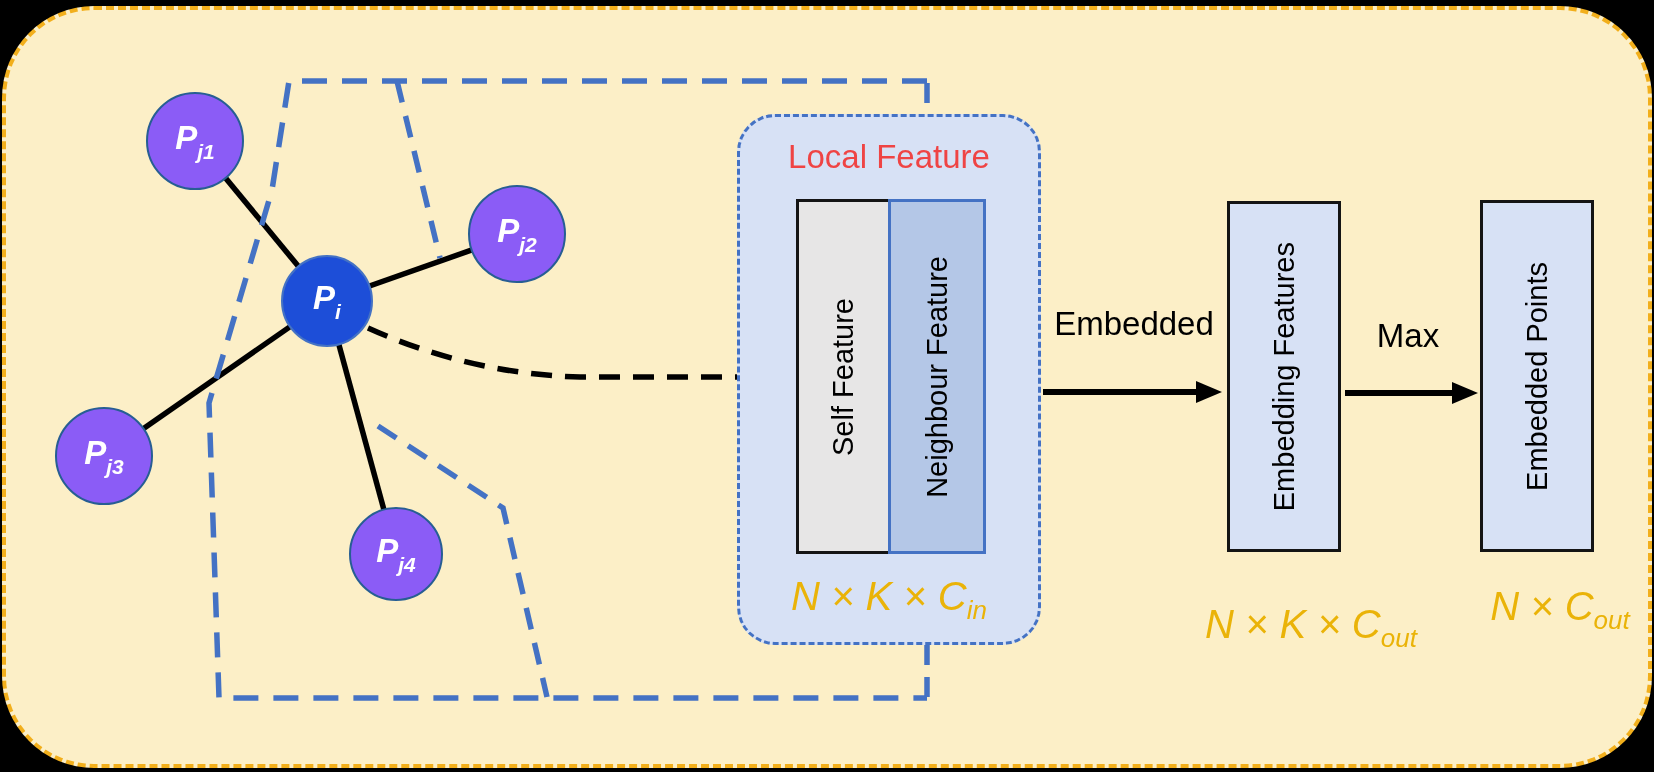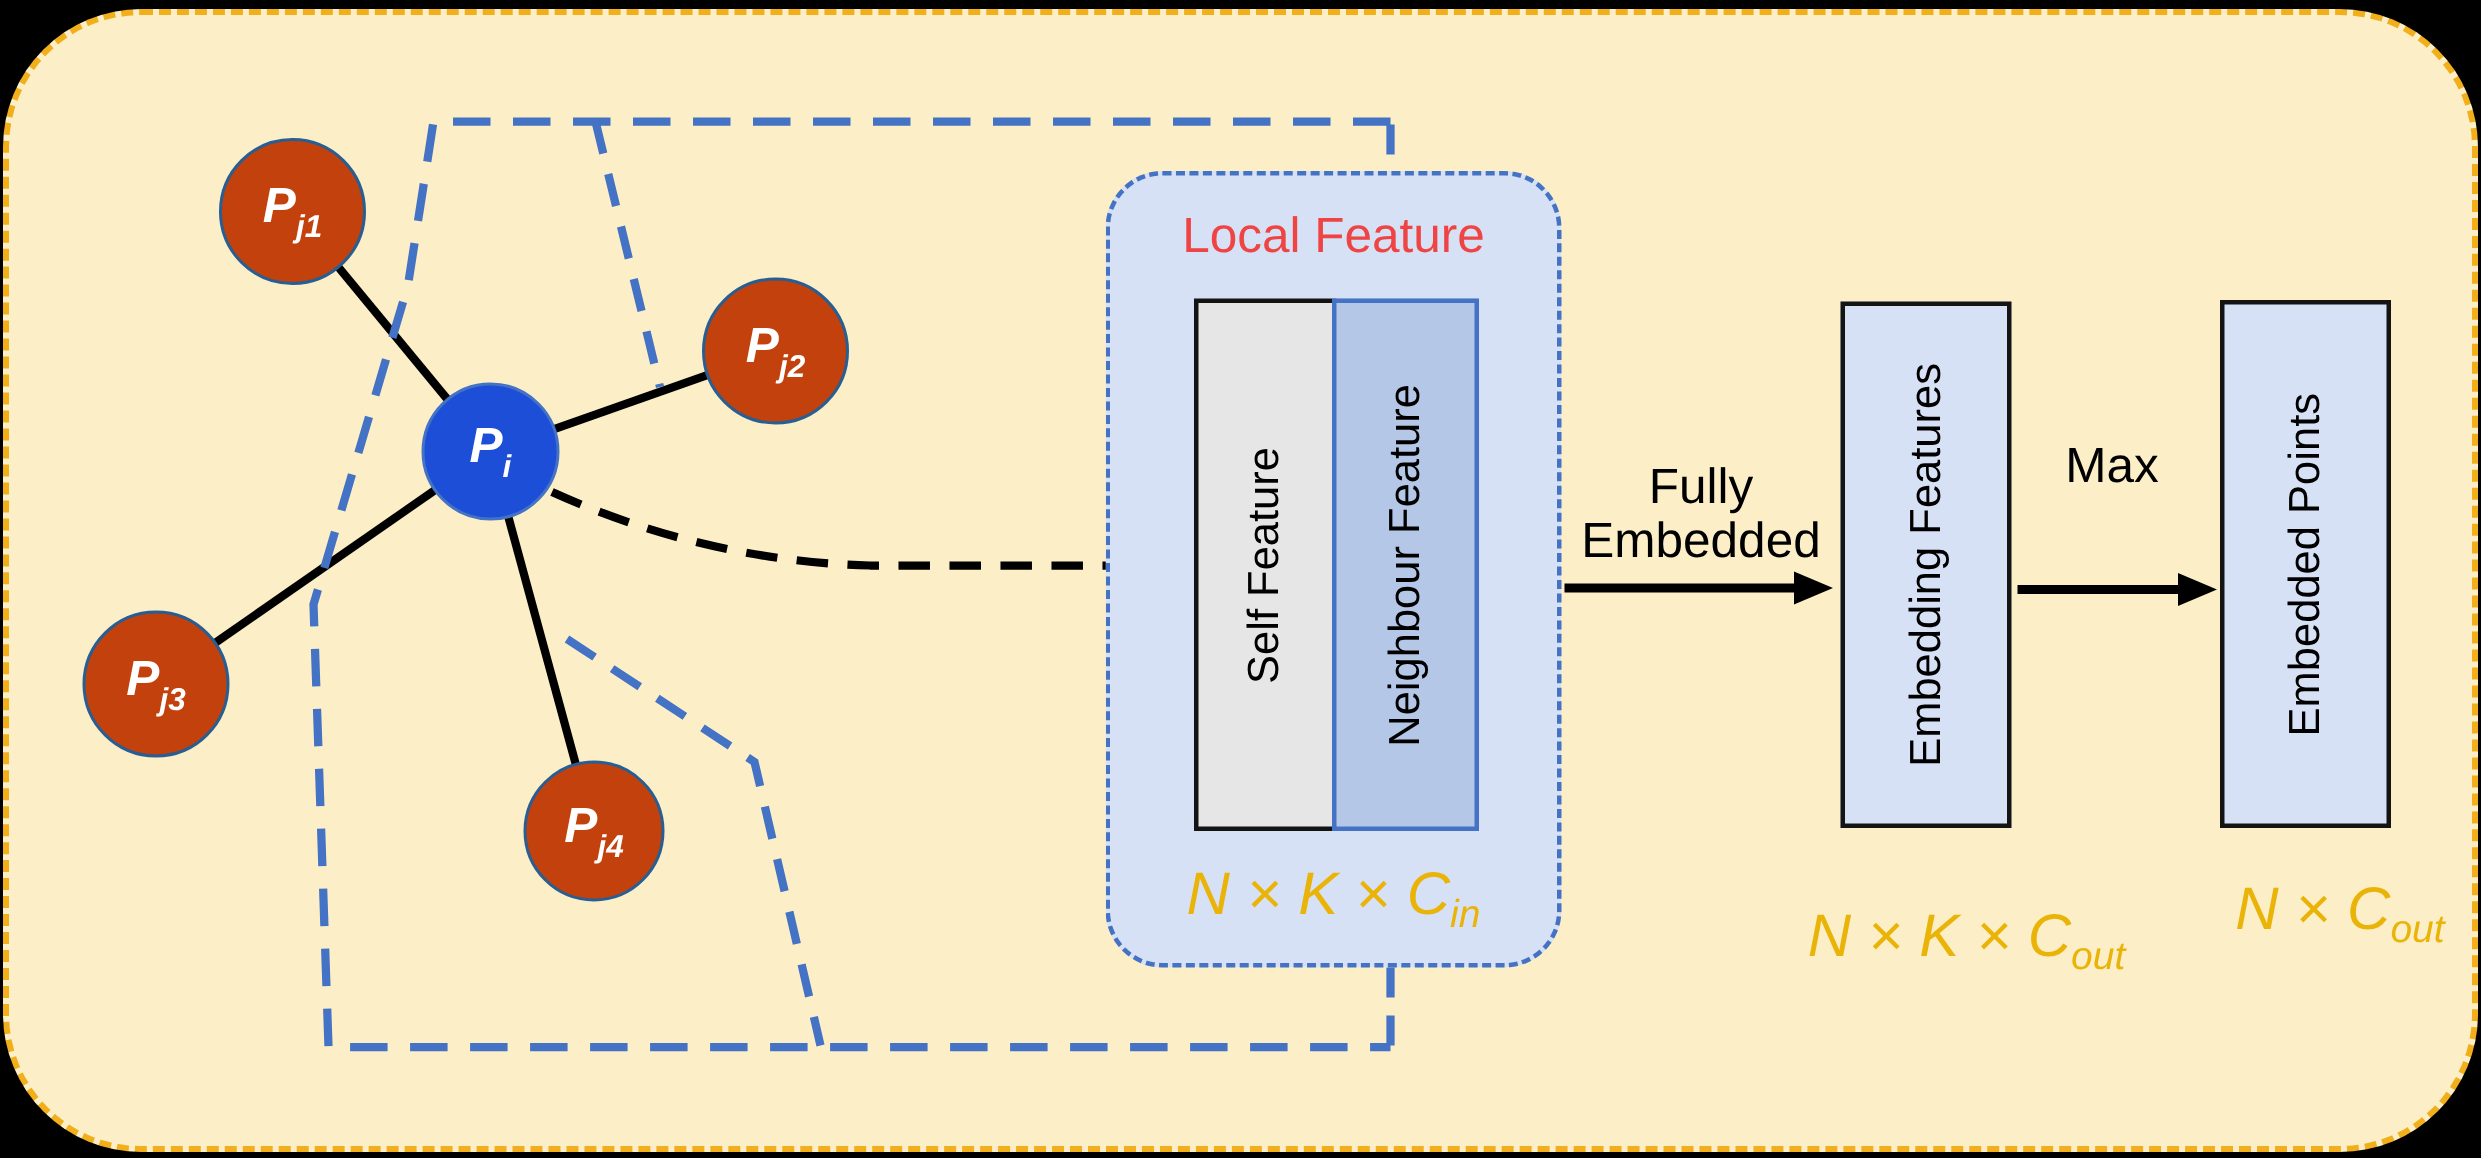--- a/index.html
+++ b/index.html
@@ -15,21 +15,21 @@
     border:4px dashed #F2AF1C;
     border-radius:92px;
   }
   svg.layer{position:absolute;left:0;top:0;width:1654px;height:772px;}
 
   
   .node{
     position:absolute;border-radius:50%;box-sizing:border-box;
     display:flex;align-items:center;justify-content:center;
   }
-  .node.blue{background:#c2410c;border:2.5px solid #275E93;}
+  .node.blue{background:#8b5cf6;border:2.5px solid #275E93;}
   .node.gray{background:#1d4ed8;border:2px solid #4472C4;}
   .node-label{color:#fff;font-style:italic;font-weight:bold;font-size:33px;line-height:1;}
   .node-label .sub{font-size:21px;vertical-align:-10px;}
 
   
   .lf-box{
     position:absolute;left:737px;top:114px;width:304px;height:531px;
     box-sizing:border-box;background:#D7E1F5;
     border:3px dashed #4472C4;border-radius:38px;
   }
@@ -65,21 +65,21 @@
   .dim.in{left:727px;top:576px;width:324px;}
   .dim.out1{left:1196px;top:604px;width:230px;}
   .dim.out2{left:1455px;top:586px;width:210px;}
 
   
   .arrow-caption{
     position:absolute;text-align:center;color:#000;
     font-size:33px;line-height:36px;
   }
   .arrow-caption.fc{left:1034px;top:306px;width:200px;}
-  .arrow-caption.mp{left:1308px;top:292px;width:200px;}
+  .arrow-caption.mp{left:1308px;top:318px;width:200px;}
 </style>
 </head>
 <body>
 
 <div class="canvas"></div>
 
 <svg class="layer" viewBox="0 0 1654 772">
 
   <g stroke="#000000" stroke-width="5.5">
     <line x1="327" y1="301" x2="195" y2="141"></line>
@@ -132,21 +132,20 @@
   <span class="vtext">Self Feature</span>
 </div>
 <div class="col neigh">
   <span class="vtext">Neighbour Feature</span>
 </div>
 <div class="dim in">
   <span>N × K × C</span><span class="sub">in</span>
 </div>
 
 <div class="arrow-caption fc">
-  <div>Fully</div>
   <div>Embedded</div>
 </div>
 
 <div class="pbox embedding">
   <span class="vtext">Embedding Features</span>
 </div>
 <div class="dim out1">
   <span>N × K × C</span><span class="sub">out</span>
 </div>
 

